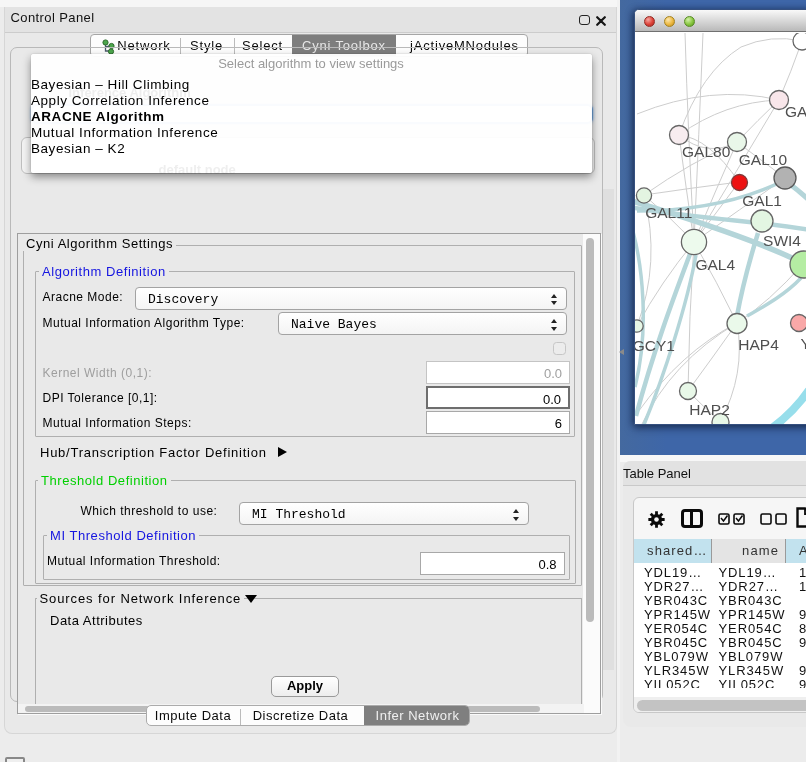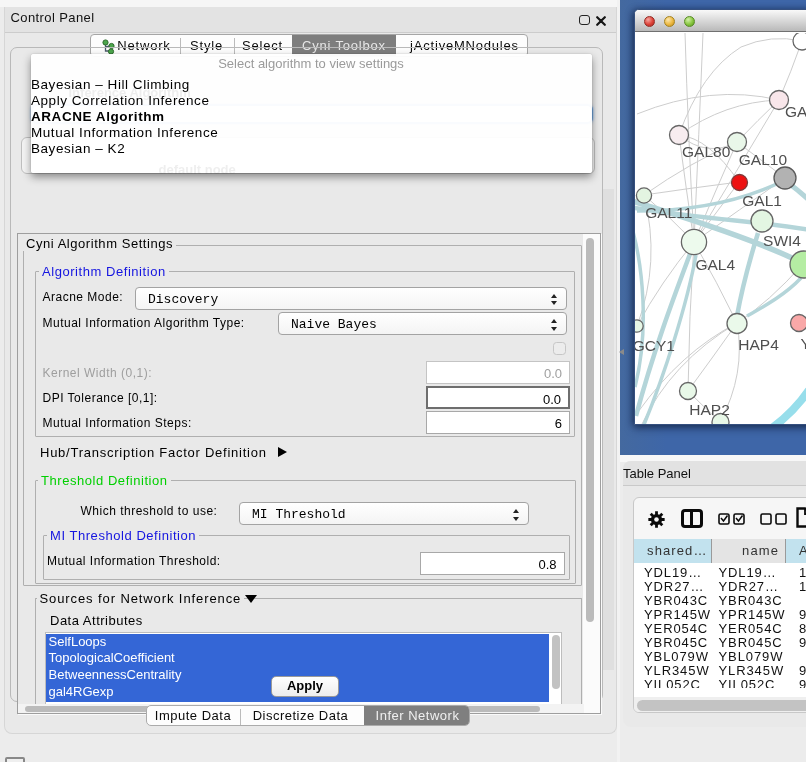--- a/index.html
+++ b/index.html
@@ -171,29 +171,20 @@
     <div class="group" style="left:25px;top:301px;width:527px;height:45px"></div>
     <div class="glabel" style="left:29px;top:294px;color:#1515E0">MI Threshold Definition</div>
     <div class="blbl" style="left:29px;top:320px">Mutual Information Threshold:</div>
     <div class="field" style="left:401.5px;top:317.5px;width:145px">0.8</div>
 
     <div class="group" style="left:16.5px;top:364px;width:547px;height:108px;border-bottom:none"></div>
     <div class="glabel" style="left:18.5px;top:357px;color:#000;letter-spacing:0.9px">Sources for Network Inference</div>
     <div class="abs" style="left:227px;top:361px;width:0;height:0;border-left:6.5px solid transparent;border-right:6.5px solid transparent;border-top:8px solid #000"></div>
     <div class="blbl" style="left:32px;top:379px;font-size:13px">Data Attributes</div>
 
-    <div id="attrlist" class="abs">
-      <div id="attrsel">
-        <div>SelfLoops</div>
-          <div>TopologicalCoefficient</div>
-          <div>BetweennessCentrality</div>
-          <div>gal4RGexp</div>
-      </div>
-      <div class="sbthumbV" style="left:506px;top:2px;width:8px;height:54px;background:#C2C2C2"></div>
-    </div>
 
     <div class="abs" style="left:564.5px;top:0;width:17.5px;height:479px;background:#FBFBFB"></div>
     <div class="sbthumbV" style="left:567.5px;top:4px;width:8px;height:384px"></div>
     <div class="abs" style="left:0;top:470px;width:566px;height:9px;background:#F3F3F3"></div>
     <div class="sbthumbH" style="left:7px;top:472px;width:515px;height:6px"></div>
   </div>
 
   <div class="abs" style="left:597.5px;top:182px;width:11px;height:481px;background:#DFDFDF"></div>
 
   <div id="popup" class="abs">

